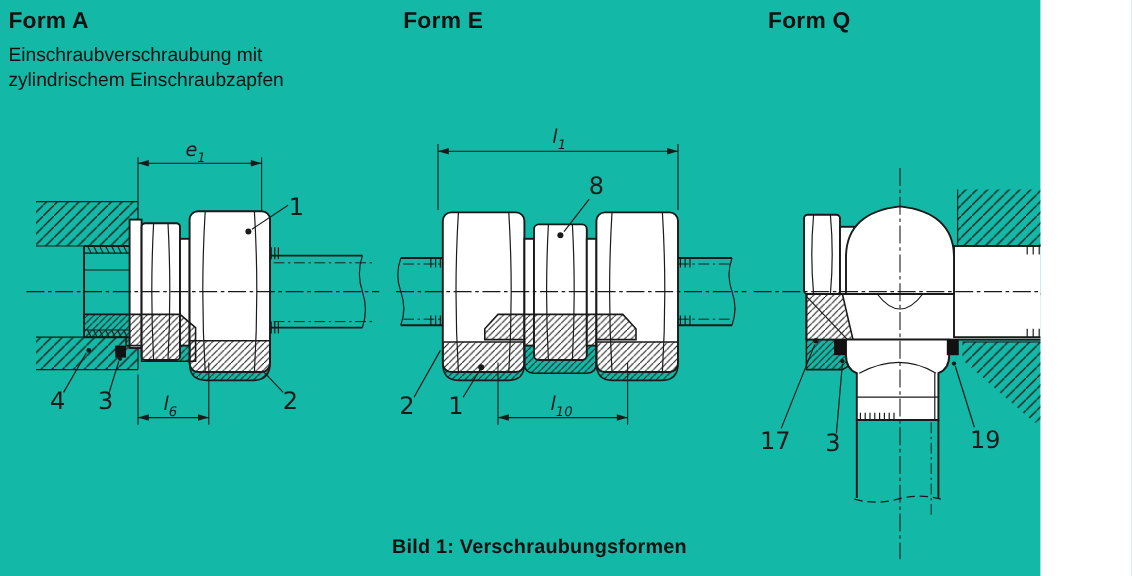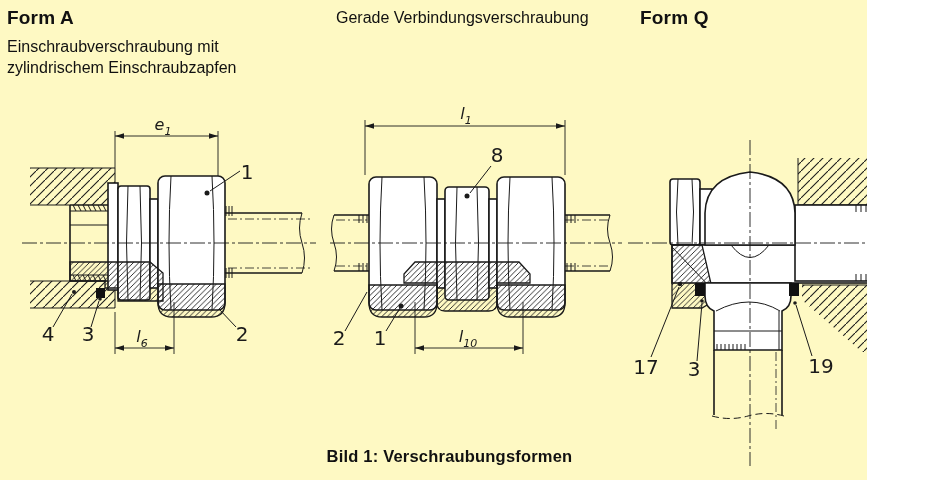--- a/index.html
+++ b/index.html
@@ -1,16 +1,16 @@
 <!DOCTYPE html>
 <html><head>
 <meta charset="utf-8">
 <style>
   html,body{margin:0;padding:0;background:#ffffff;}
-  .page{position:relative;width:867px;height:480px;background:#fef9c3;overflow:hidden;
+  .page{position:relative;width:867px;height:480px;background:#14b8a6;overflow:hidden;
         font-family:"Liberation Sans",sans-serif;color:#111;}
   .form-header{position:absolute;top:7px;}
   .fh-a{left:7px;width:262px;}
   .fh-e{left:336px;width:305px;}
   .fh-q{left:640px;width:252px;}
   .form-header h3{margin:0 0 7px 0;font-size:19px;font-weight:bold;letter-spacing:.2px;}
   .form-header p{margin:0;font-size:16px;line-height:1.32;}
   .caption{position:absolute;left:0;top:447px;width:100%;text-align:center;
            font-size:16.5px;font-weight:bold;letter-spacing:.2px;margin-left:16px;}
   svg.drawing{position:absolute;left:0;top:0;}
@@ -35,21 +35,21 @@
 </head>
 <body>
 
 <div class="page">
 
   <div class="form-header fh-a">
     <h3>Form A</h3>
     <p>Einschraubverschraubung mit zylindrischem Einschraubzapfen</p>
   </div>
   <div class="form-header fh-e">
-    <p>Gerade Verbindungsverschraubung</p>
+    <h3>Form E</h3>
   </div>
   <div class="form-header fh-q">
     <h3>Form Q</h3>
   </div>
 
   <svg class="drawing" width="943" height="480" viewBox="0 0 943 480">
     <defs>
       <pattern id="hatchWall" patternUnits="userSpaceOnUse" width="9" height="9">
         <path d="M-1,10 L10,-1" stroke="#1a1a1a" stroke-width="1.1" fill="none"></path>
       </pattern>

